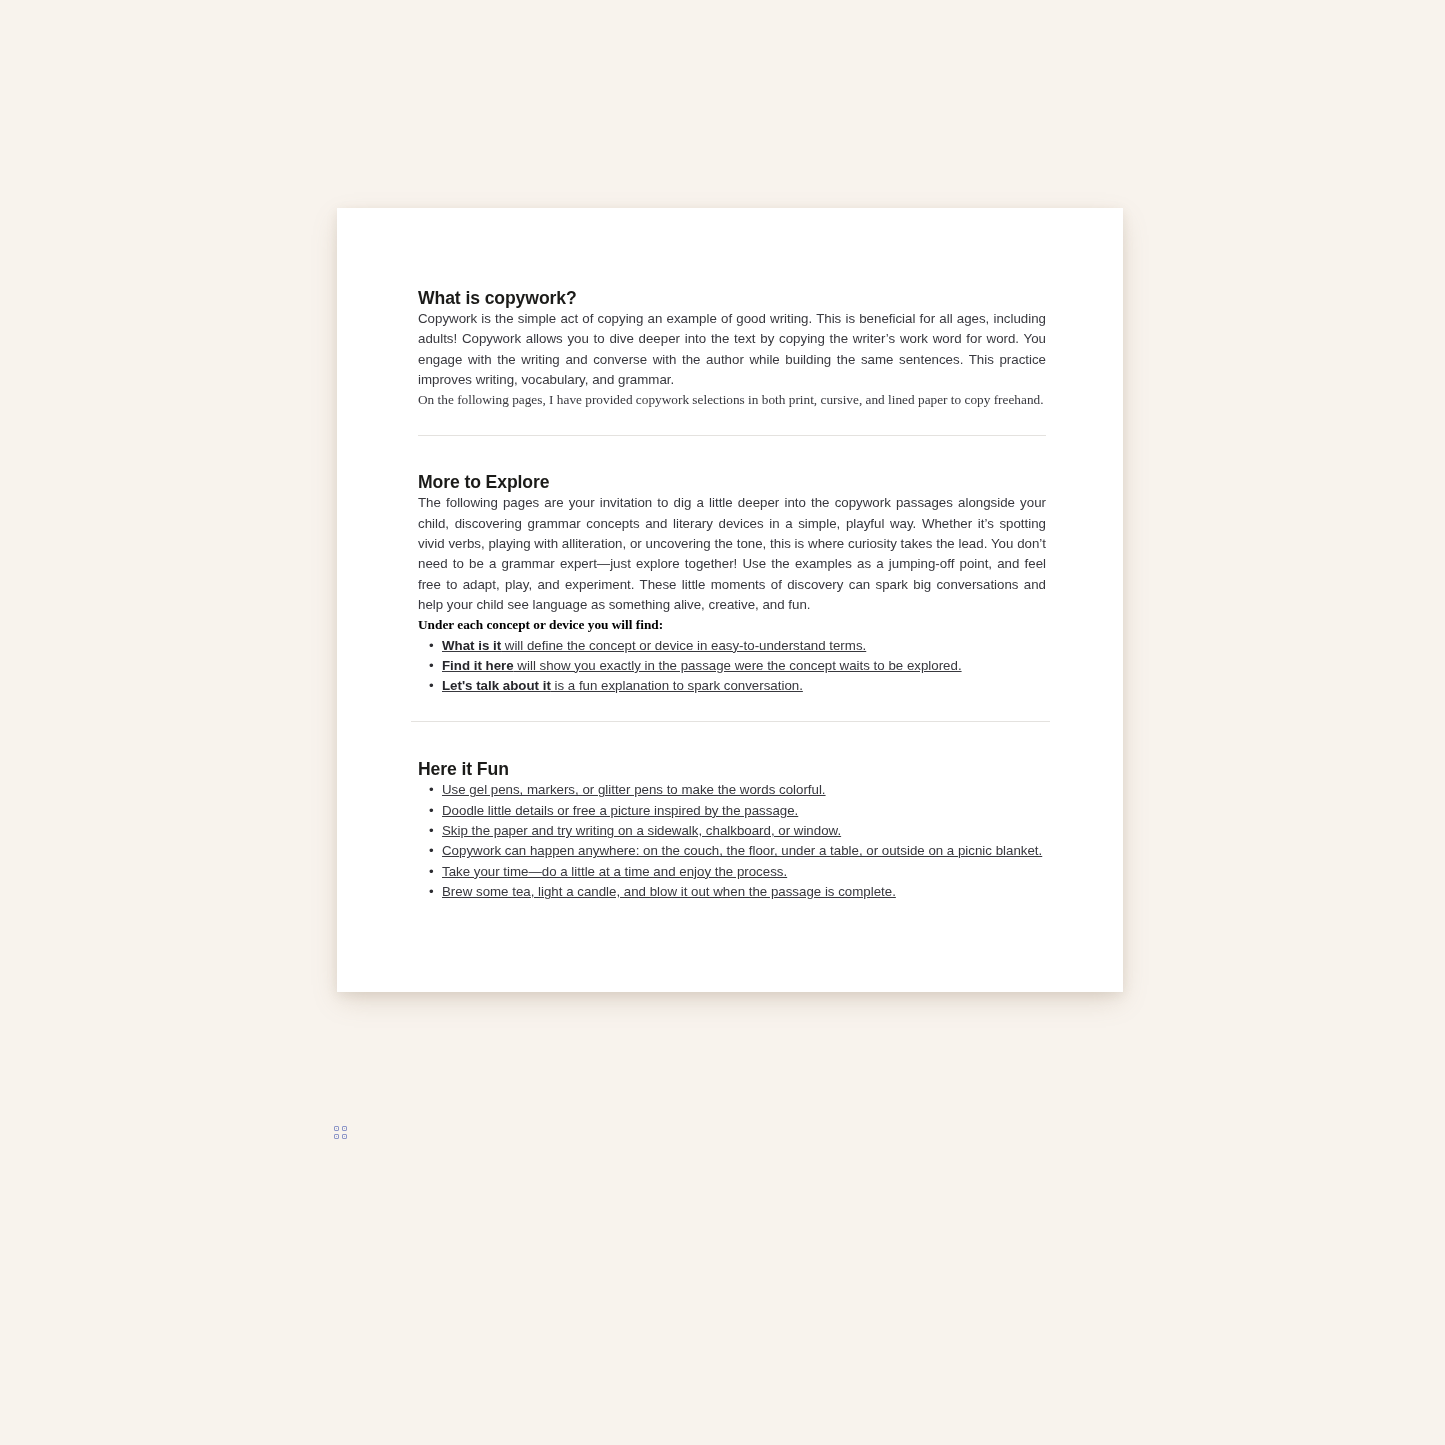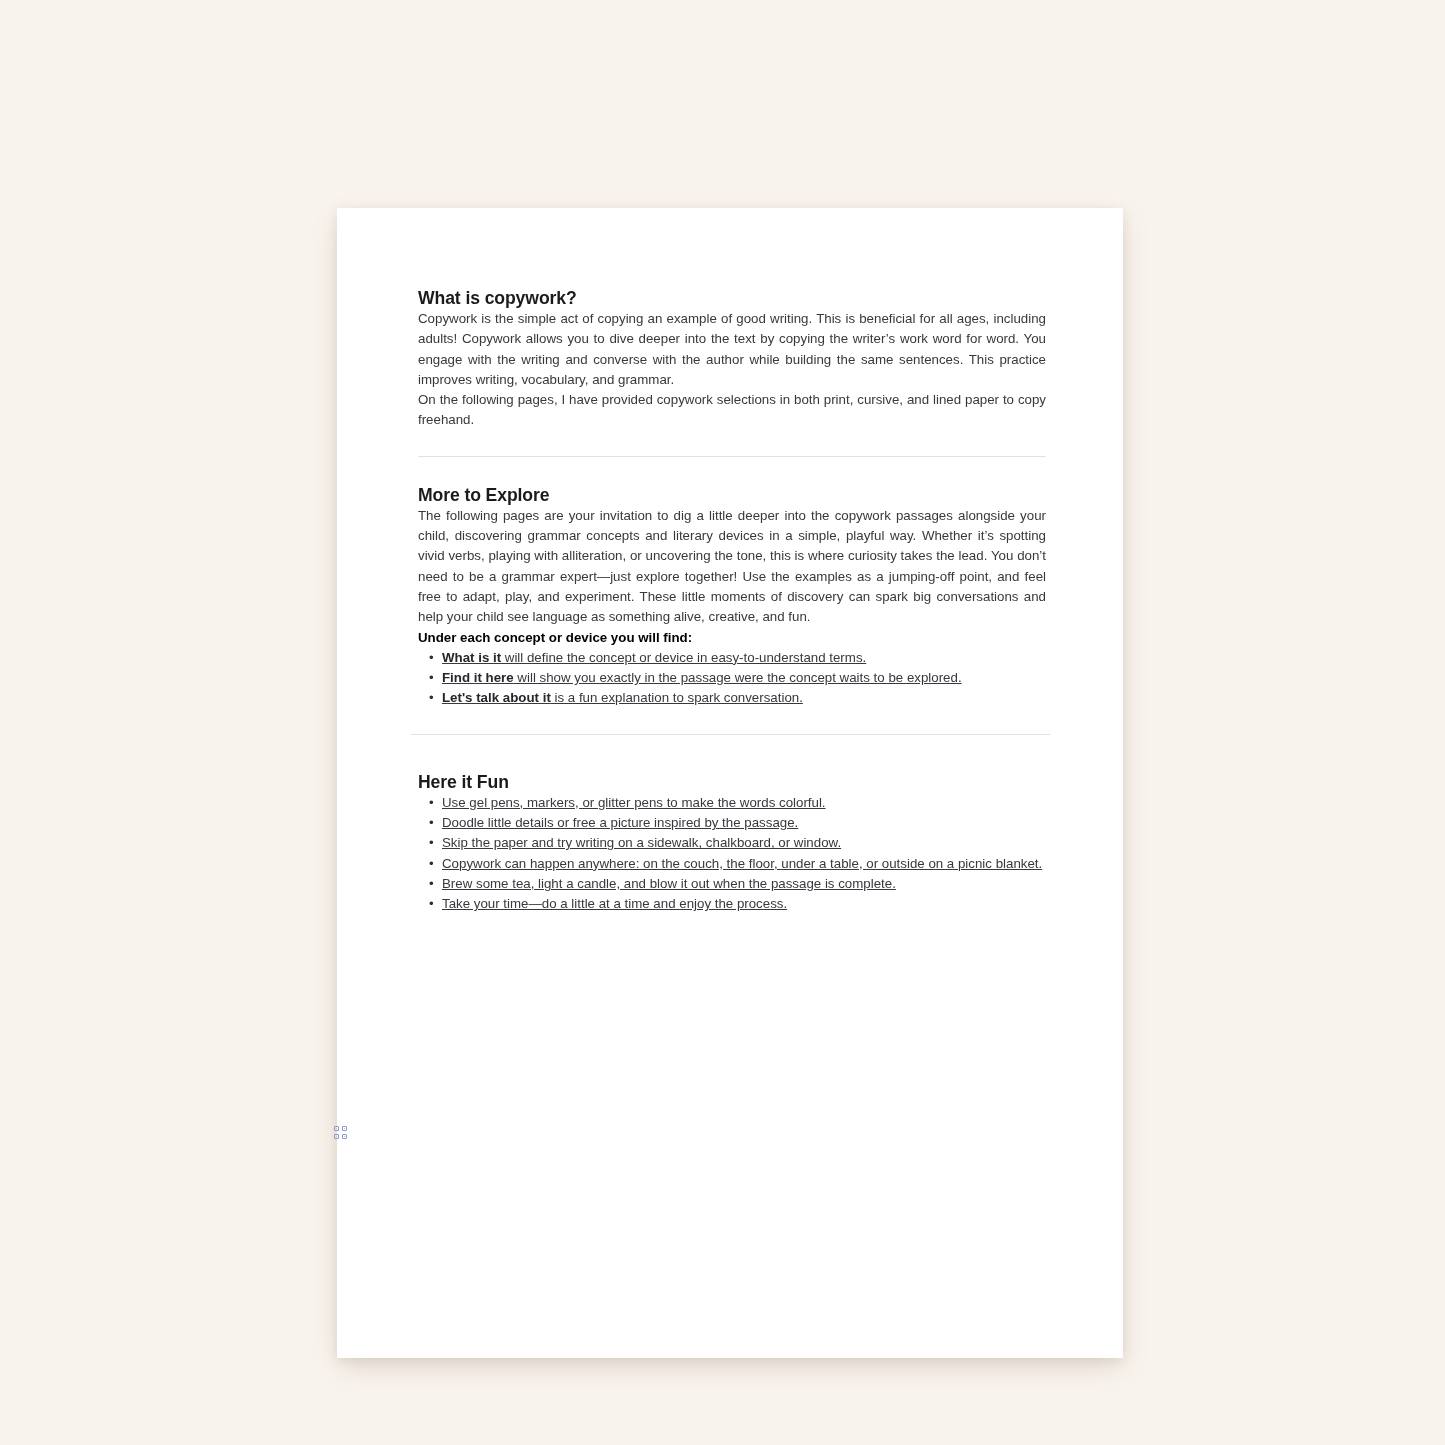--- a/index.html
+++ b/index.html
@@ -15,21 +15,21 @@
     position: relative;
     width: 1445px;
     height: 1445px;
     background: #f8f3ed;
   }
   .page {
     position: absolute;
     left: 337px;
     top: 208px;
     width: 786px;
-    height: 1150px;
+    height: 784px;
     box-sizing: border-box;
     background: #ffffff;
     padding: 80px 77px 0 81px;
     box-shadow: 0 10px 26px -4px rgba(152, 130, 104, 0.28),
                 0 3px 10px rgba(152, 130, 104, 0.14);
     color: #38383e;
     font-size: 13.3px;
     line-height: 20.3px;
   }
   h2.sec-heading {
@@ -40,23 +40,23 @@
     color: #1b1b19;
     letter-spacing: -0.1px;
   }
   p.para {
     margin: 0;
     text-align: justify;
   }
   p.para.left { text-align: left; }
   .mt-12 { margin-top: 12px; }
   .mt-14 { margin-top: 14px; }
-  .mt-19 { margin-top: 19px; }
+  .mt-19 { margin-top: 19px; font-family: Liberation Serif, serif; }
   .mt-21 { margin-top: 21px; text-decoration: underline; }
-  .mt-28 { margin-top: 28px; }
+  .mt-28 { margin-top: 36px; }
   .mt-37 { margin-top: 37px; }
   .bold-intro {
     font-weight: 700;
     color: #000000;
   }
   hr.divider {
     border: none;
     border-top: 1px solid #e4e2df;
     margin: 25px 0 0 0;
     height: 0;
@@ -136,22 +136,22 @@
 
     <hr class="divider wide">
 
     <section class="mt-37">
       <h2 class="sec-heading">Here it Fun</h2>
       <ul class="bullet-list mt-21">
         <li>Use gel pens, markers, or glitter pens to make the words colorful.</li>
         <li>Doodle little details or free a picture inspired by the passage.</li>
         <li>Skip the paper and try writing on a sidewalk, chalkboard, or window.</li>
         <li>Copywork can happen anywhere: on the couch, the floor, under a table, or outside on a picnic blanket.</li>
+        <li>Take your time—do a little at a time and enjoy the process.</li>
         <li>Brew some tea, light a candle, and blow it out when the passage is complete.</li>
-        <li>Take your time—do a little at a time and enjoy the process.</li>
       </ul>
     </section>
 
   </div>
 
   <div class="drag-icon">
     <span></span>
     <span></span>
     <span></span>
     <span></span>

